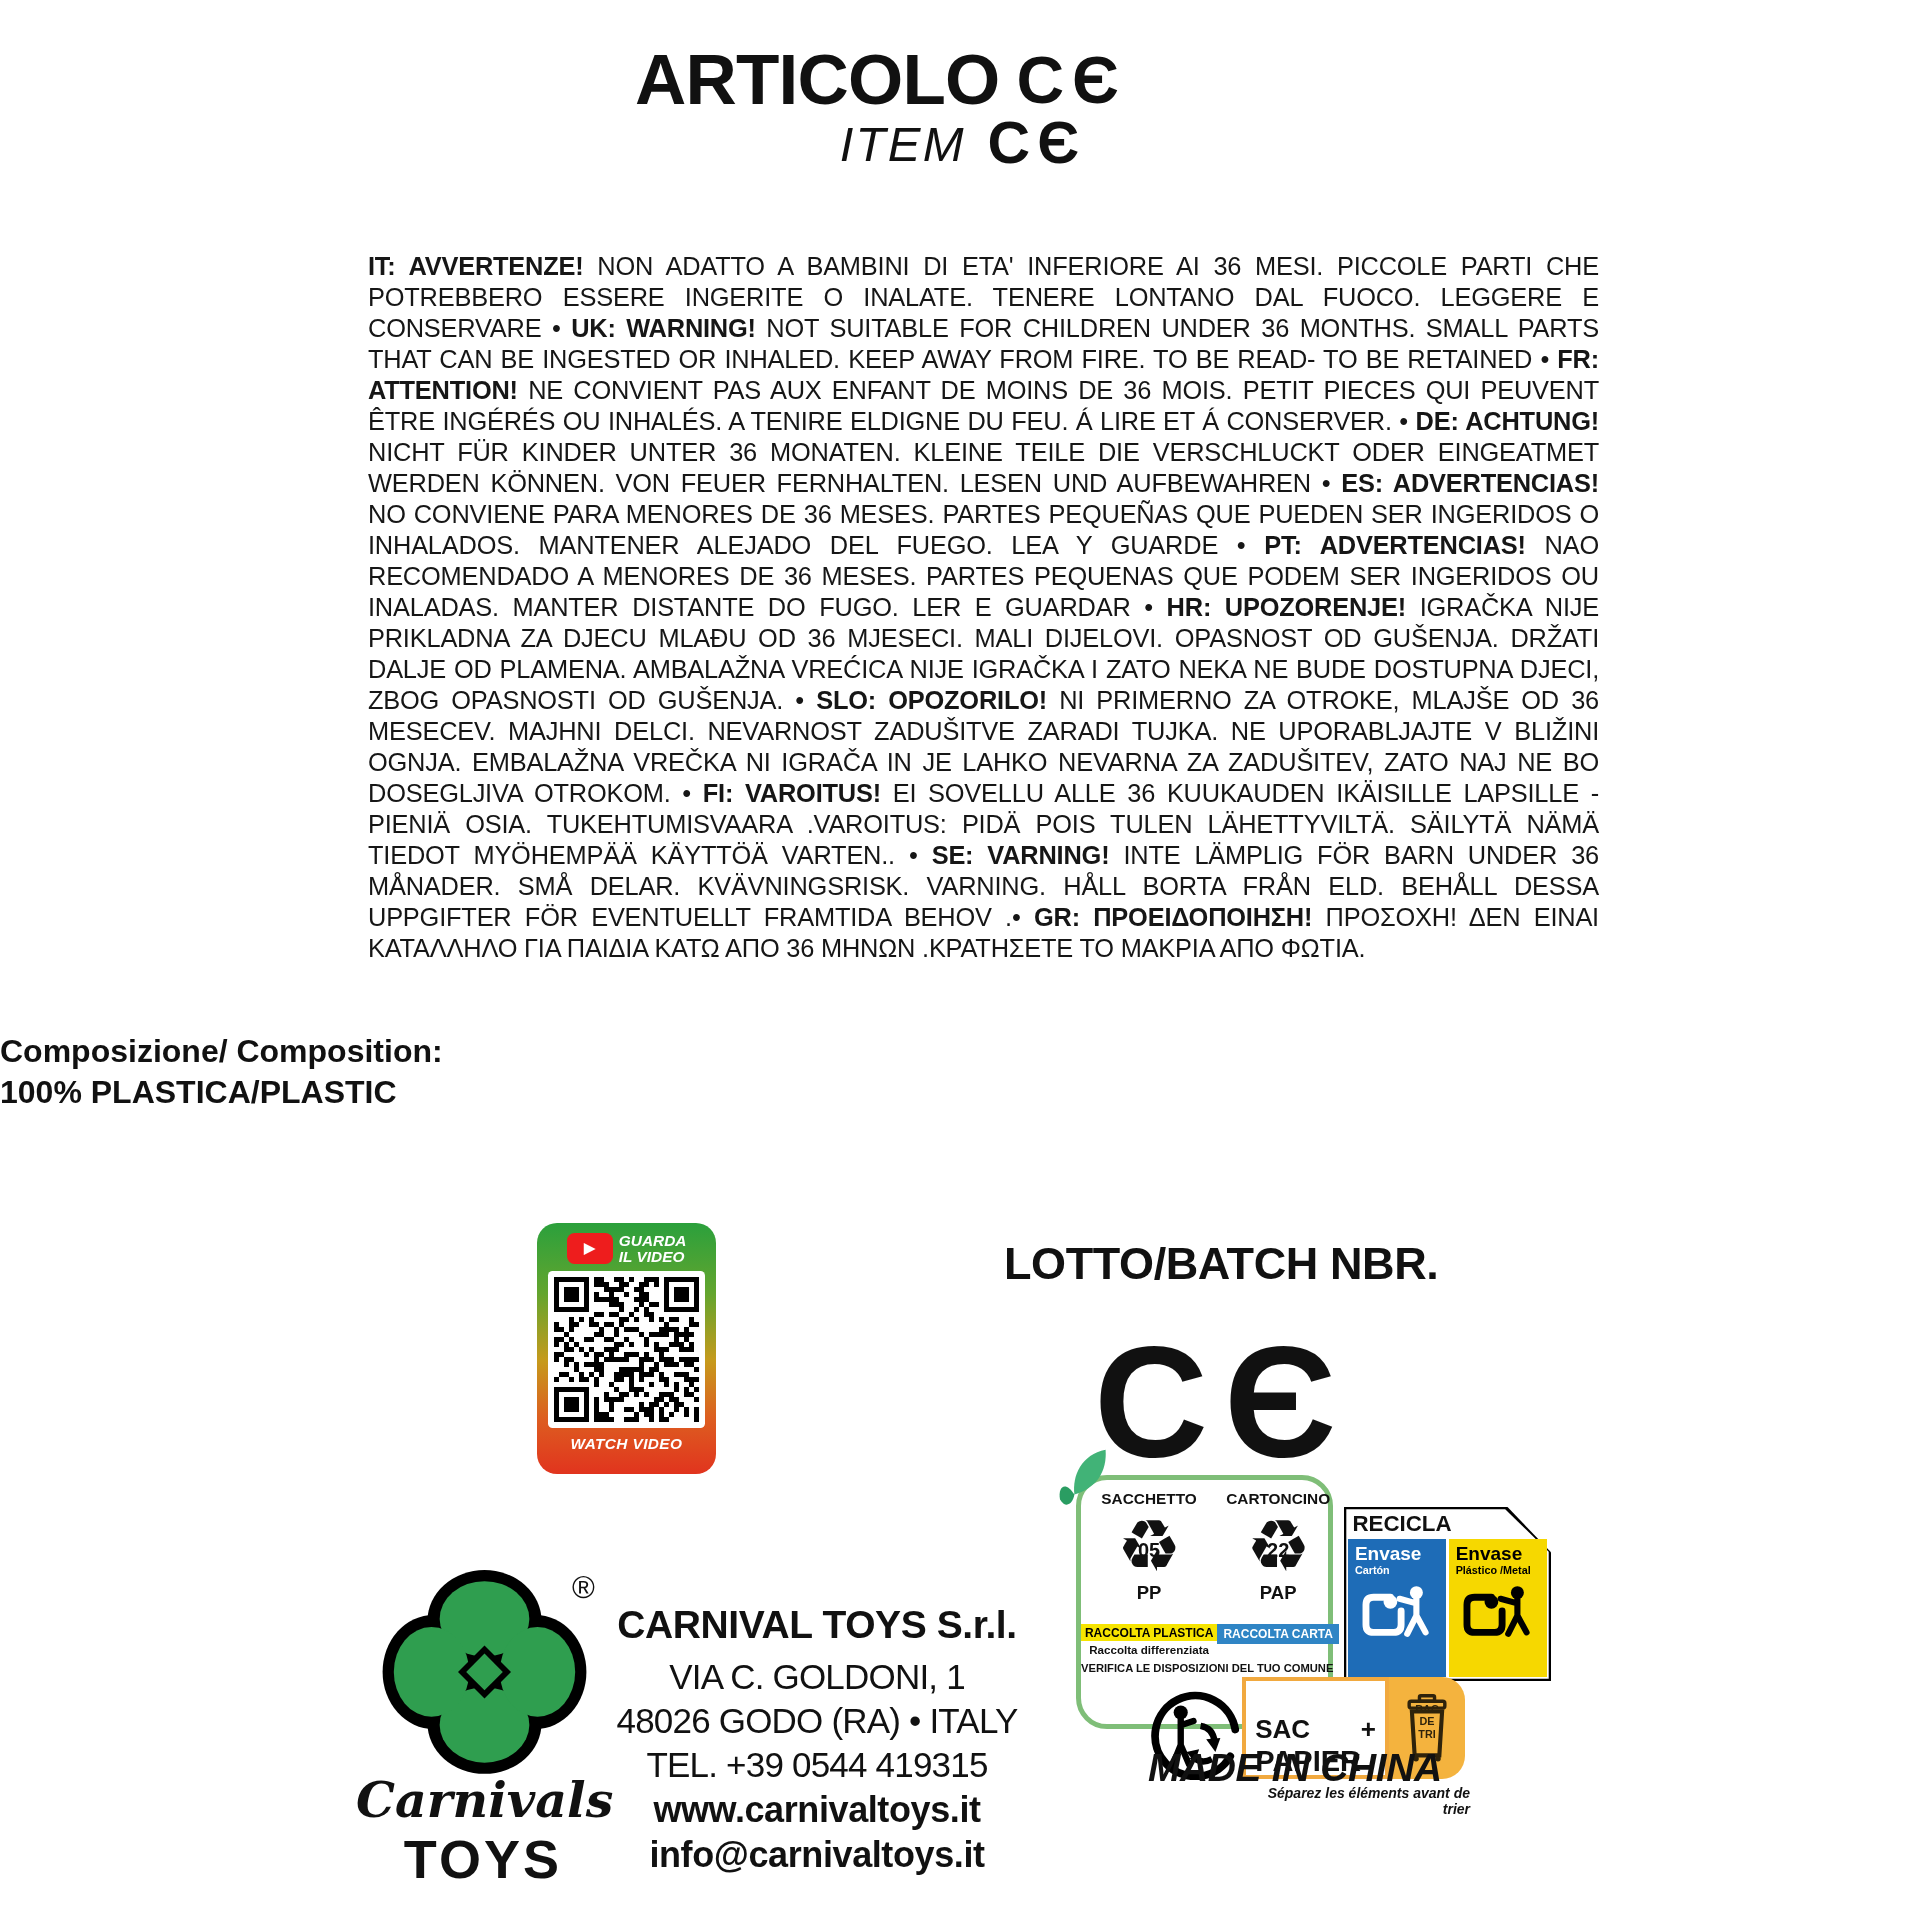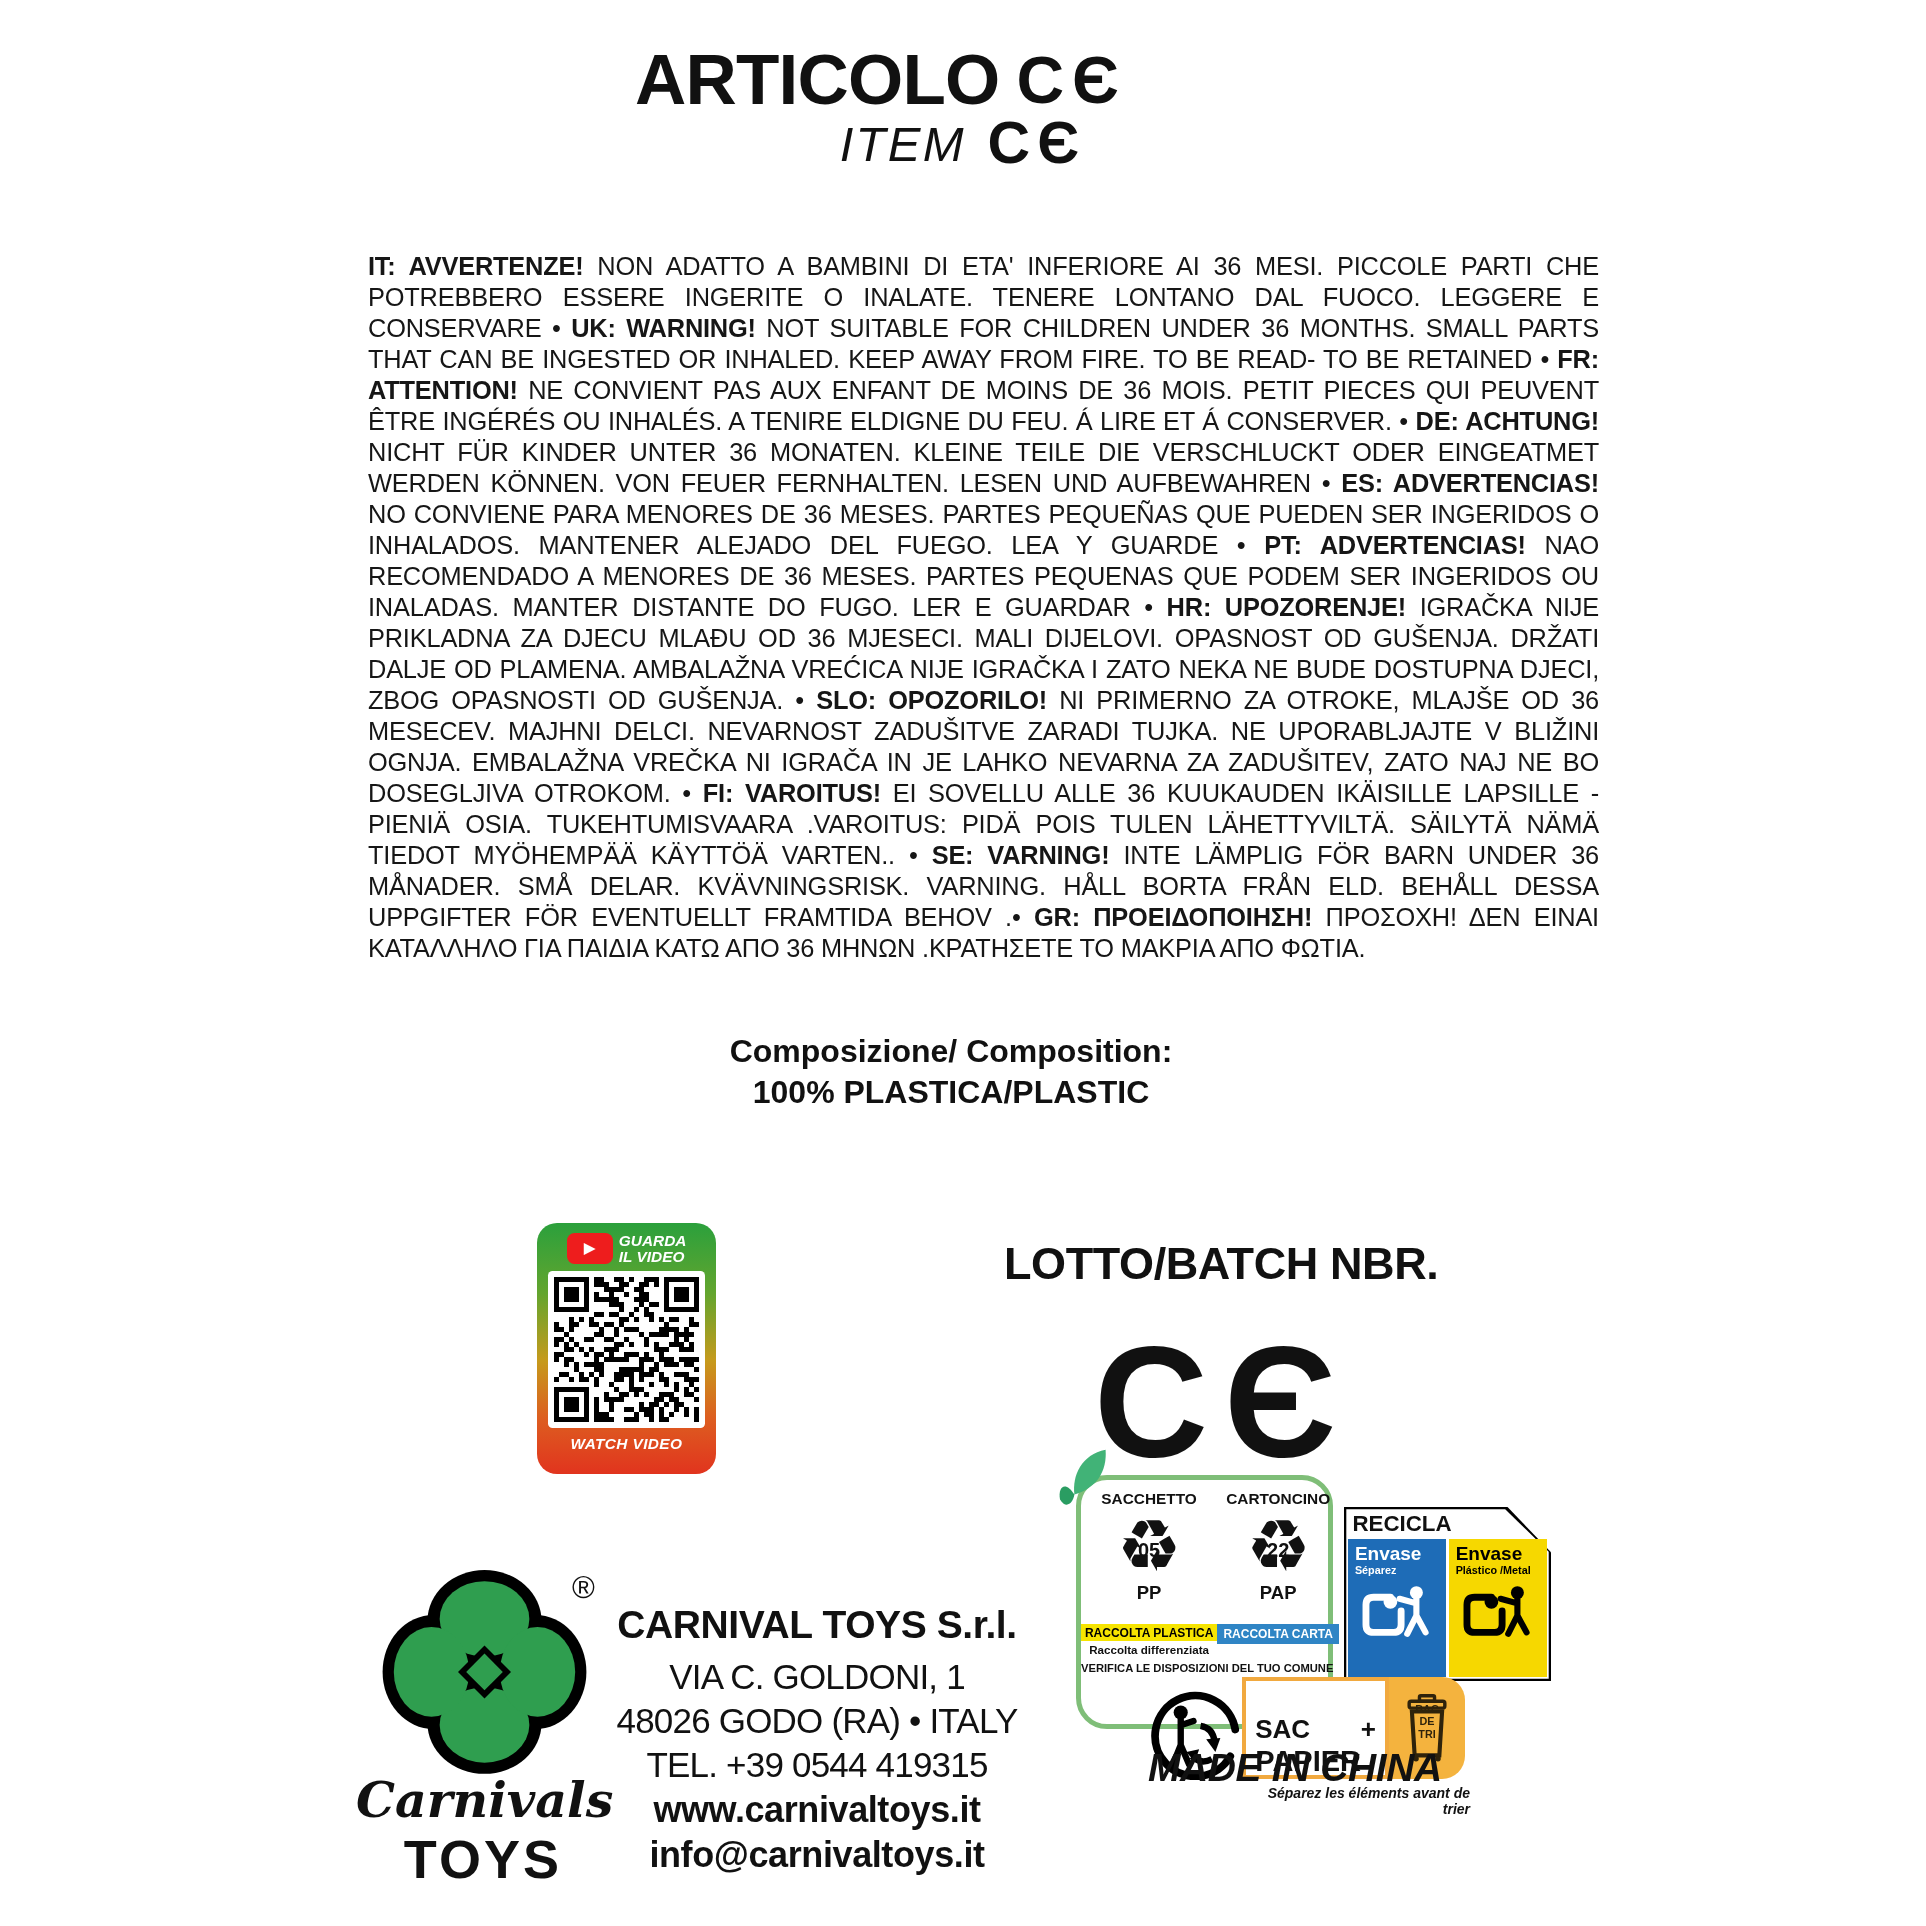--- a/index.html
+++ b/index.html
@@ -14,21 +14,21 @@
   .subtitle-row{position:absolute;top:114px;left:0;width:1926px;text-align:center;white-space:nowrap;}
   .t2{font-size:49px;font-weight:400;font-style:italic;letter-spacing:2.3px;vertical-align:middle;}
   .ce-md{font-size:59px;margin-left:21.6px;}
 
   
   .warning{position:absolute;left:368px;top:251px;width:1231px;font-size:25.4px;line-height:31px;
            text-align:justify;letter-spacing:-0.2px;color:#161616;}
   .warning .b{font-weight:800;}
 
   
-  .composition{position:absolute;top:1031px;left:0;width:1902px;text-align:center;
+  .composition{position:absolute;top:1031px;left:0;width:1902px;
                font-weight:800;font-size:32px;line-height:41px;}
 
   
   .qr-badge{position:absolute;left:537px;top:1223px;width:179px;height:251px;border-radius:20px;
             background:linear-gradient(180deg,var(--qr_green,#2ba03c) 0%,#63a52e 28%,#c69a1c 55%,#dd5d20 78%,var(--qr_red,#e1341e) 100%);
             padding:6.2px 4.6px;box-sizing:border-box;}
   .qr-top{display:flex;align-items:center;justify-content:center;gap:6.2px;height:39px;}
   .yt{width:46px;height:31px;background:var(--yt_red,#ee1d1d);border-radius:7.7px;display:flex;align-items:center;justify-content:center;}
   .yt .play{color:#fff;font-size:15.4px;line-height:1;font-family:"DejaVu Sans",sans-serif;}
   .qr-top-text{color:#fff;font-weight:800;font-style:italic;font-size:15.4px;line-height:16px;text-align:left;}
@@ -473,21 +473,21 @@
   </div>
 
   <div class="recicla">
     <div class="recicla-outer"></div>
     <div class="recicla-inner">
       <div class="recicla-title">RECICLA</div>
     </div>
     <div class="recicla-row">
       <div class="env env-blue">
         <div class="env-t">Envase</div>
-        <div class="env-s">Séparez</div>
+        <div class="env-s">Cartón</div>
         <svg viewBox="0 0 104 72">
           <path d="M46,16 L24,16 Q14,16 14,26 L14,52 Q14,62 24,62 L50,62 Q60,62 60,52 L60,34" fill="none" stroke="currentColor" stroke-width="9" stroke-linecap="round"></path>
           <circle cx="46" cy="22" r="9" fill="currentColor"></circle>
           <circle cx="80" cy="10" r="8.5" fill="currentColor"></circle>
           <path d="M80,18 L80,40 M80,24 L58,18 M80,40 L68,64 M80,40 L92,62" fill="none" stroke="currentColor" stroke-width="8" stroke-linecap="round"></path>
         </svg>
       </div>
       <div class="env env-yellow">
         <div class="env-t">Envase</div>
         <div class="env-s">Plástico /Metal</div>

